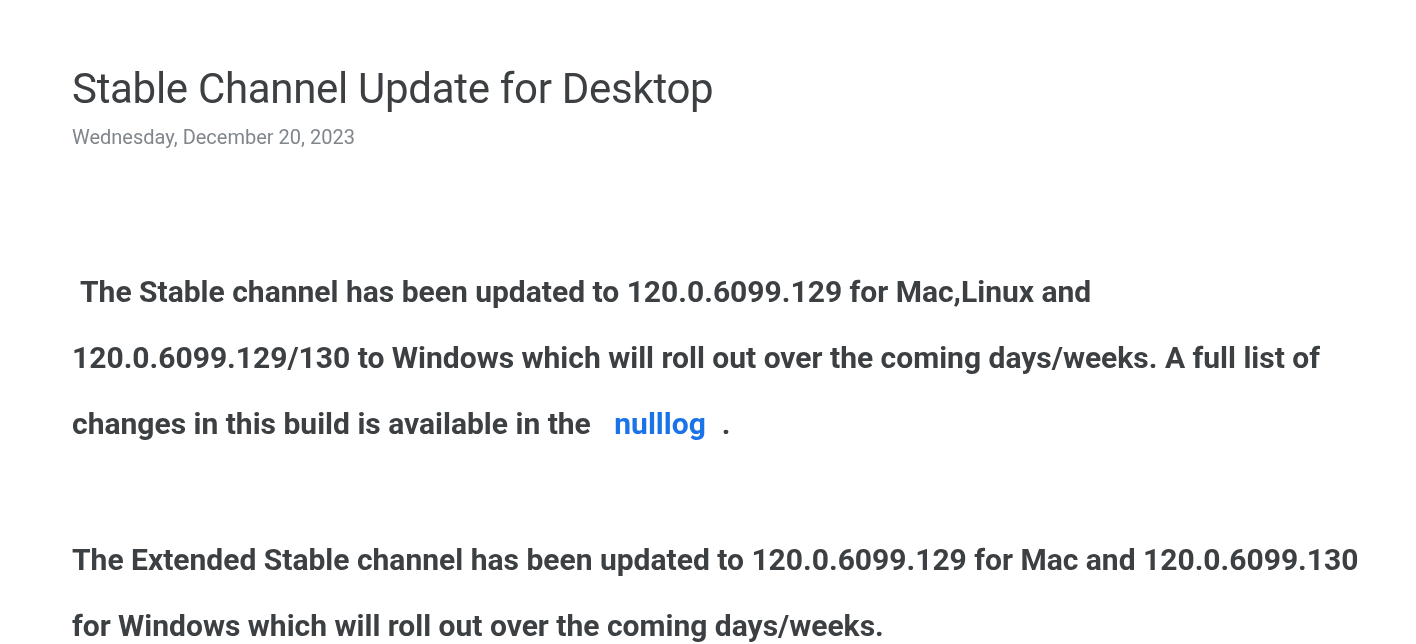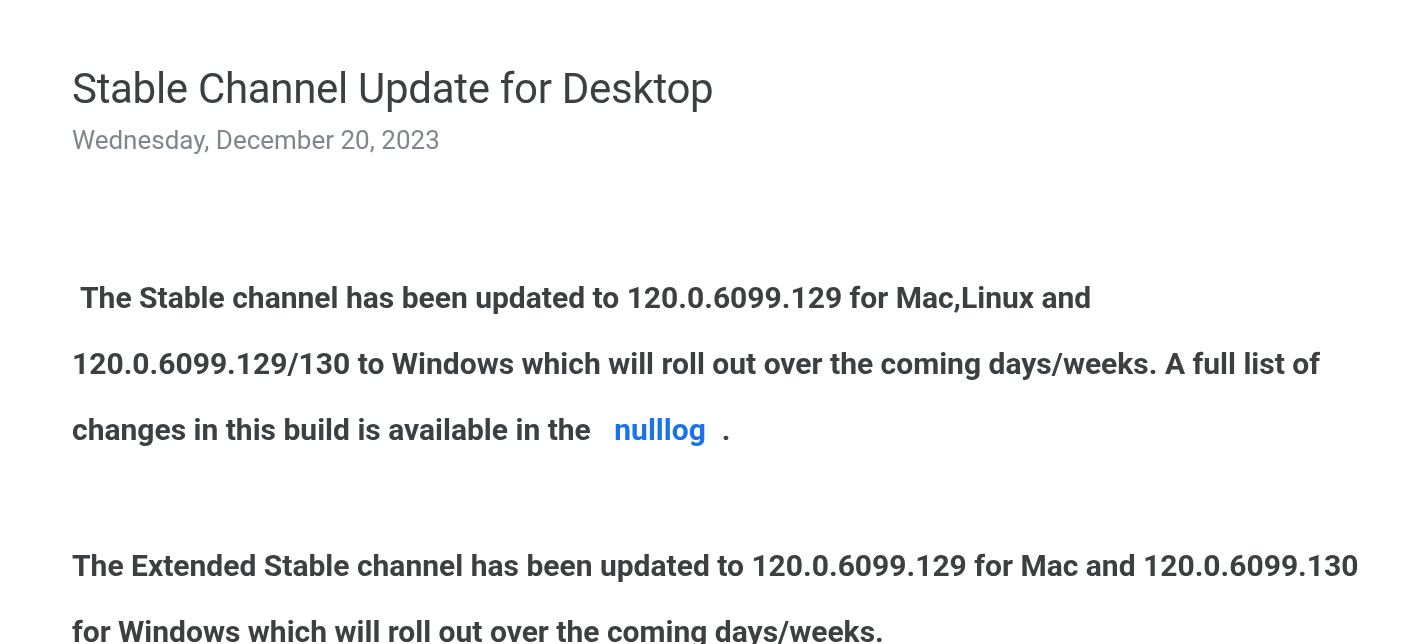--- a/index.html
+++ b/index.html
@@ -15,21 +15,21 @@
       width: 1416px;
     }
     .title {
       font-size: 42px;
       font-weight: 400;
       color: #3c4043;
       margin-bottom: 12px;
       letter-spacing: -0.3px;
     }
     .date {
-      font-size: 26px;
+      font-size: 20px;
       font-weight: 400;
       color: #80868b;
       margin-bottom: 110px;
     }
     .paragraph {
       font-size: 30px;
       font-weight: 700;
       color: #3c4043;
       line-height: 2.2;
       margin-bottom: 70px;

